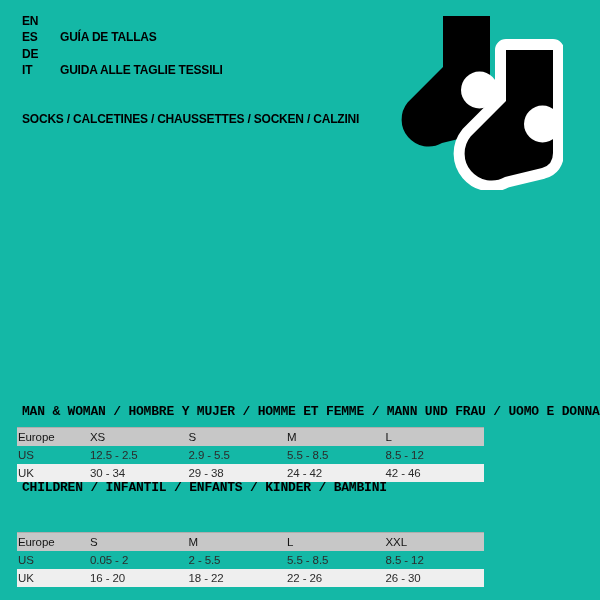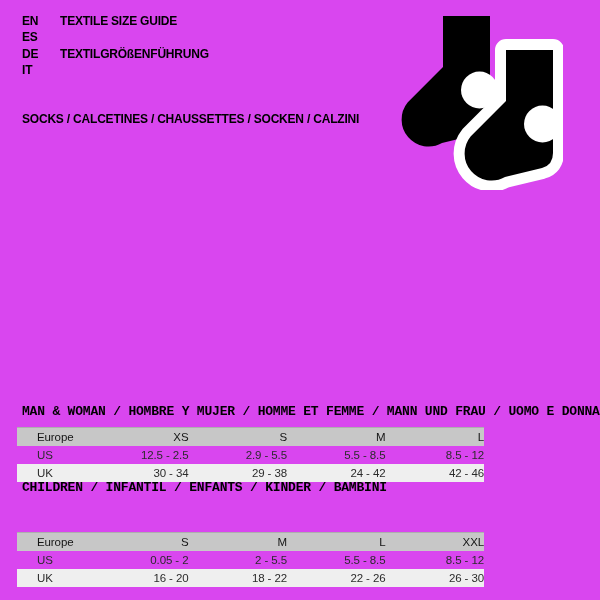--- a/index.html
+++ b/index.html
@@ -1,17 +1,17 @@
 <!DOCTYPE html>
 <html><head>
 <meta charset="utf-8">
 <style>
   html,body{margin:0;padding:0;background:#fff;}
   .canvas{
-    position:relative;width:600px;height:600px;background:#d946ef;
+    position:relative;width:600px;height:600px;background:#14b8a6;
     font-family:"Liberation Sans",sans-serif;color:#000;overflow:hidden;
   }
   
   .lang-list{position:absolute;left:22px;top:13px;}
   .lang-row{display:flex;font-size:12px;font-weight:700;line-height:16.3px;letter-spacing:-0.2px;}
   .lang-code{width:38px;flex:0 0 38px;}
   
   .category{
     position:absolute;left:22px;top:112px;font-size:12px;font-weight:700;letter-spacing:-0.2px;
   }
@@ -23,47 +23,47 @@
   }
   .t1-title{top:404px;}
   .t2-title{top:480px;}
   table.size-table{
     position:absolute;left:17px;width:467px;border-collapse:collapse;table-layout:fixed;
   }
   .size-table-adult{top:427px;}
   .size-table-children{top:532px;}
   table.size-table col.c0{width:73px;}
   table.size-table th,table.size-table td{
-    height:18px;padding:0;font-size:11.5px;font-weight:400;text-align:right;
+    height:18px;padding:0;font-size:11.5px;font-weight:400;text-align:left;
     color:#2b2b2b;vertical-align:middle;letter-spacing:-0.1px;
   }
   table.size-table th{color:#151515;}
-  table.size-table .left{text-align:left;padding-left:20px;}
+  table.size-table .left{text-align:left;padding-left:1px;}
   table.size-table thead tr{background:#c7c7c7;border-top:1px solid #aeaeae;}
   table.size-table tbody tr.alt{background:#efefef;}
 </style>
 </head>
 <body>
 
 <div class="canvas">
 
   <div class="lang-list">
     <div class="lang-row">
       <span class="lang-code">EN</span>
-      <span class="lang-label">TEXTILE SIZE GUIDE</span>
     </div>
     <div class="lang-row">
       <span class="lang-code">ES</span>
+      <span class="lang-label">GUÍA DE TALLAS</span>
     </div>
     <div class="lang-row">
       <span class="lang-code">DE</span>
-      <span class="lang-label">TEXTILGRÖßENFÜHRUNG</span>
     </div>
     <div class="lang-row">
       <span class="lang-code">IT</span>
+      <span class="lang-label">GUIDA ALLE TAGLIE TESSILI</span>
     </div>
   </div>
 
   <div class="category">SOCKS / CALCETINES / CHAUSSETTES / SOCKEN / CALZINI</div>
 
   <svg class="socks-svg" viewBox="0 0 170 180" xmlns="http://www.w3.org/2000/svg" aria-hidden="true">
 
     <g transform="translate(5,6)">
       <path fill="#000000" d="M45,0 L92,0 L92,103 Q92,115 81,118 L44,127 A27,27 0 0 1 9.6,86.6 L45,51 Z"></path>
       <circle cx="81.5" cy="74" r="18.5" fill="#ffffff"></circle>

